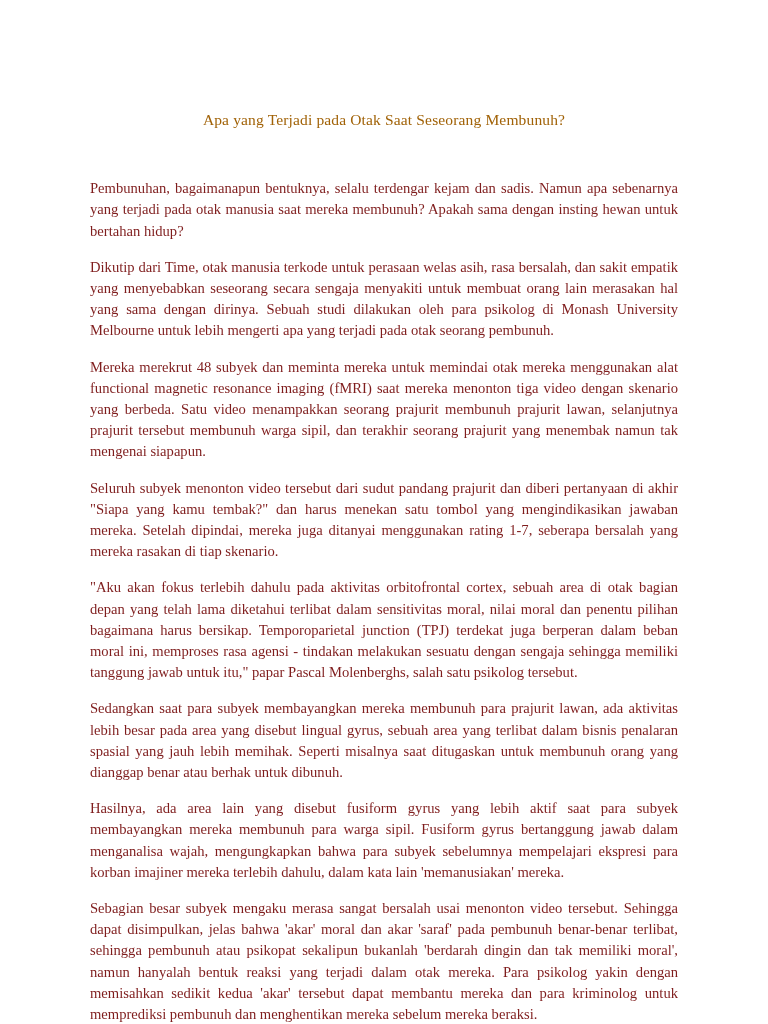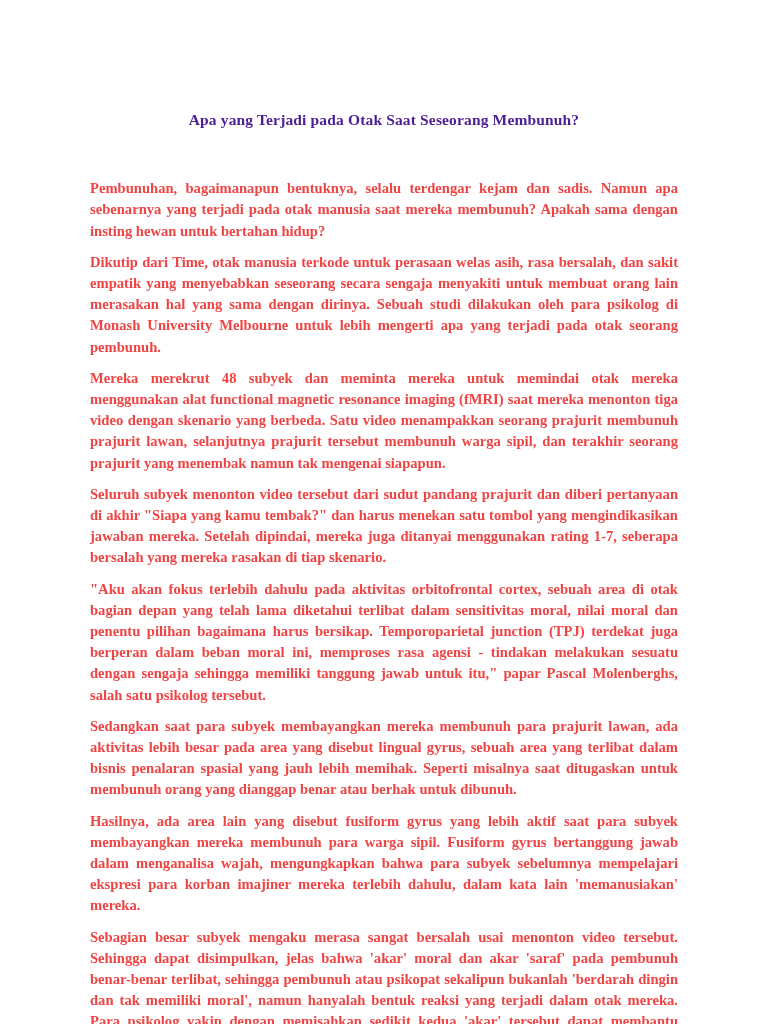--- a/index.html
+++ b/index.html
@@ -27,37 +27,36 @@
 
   .doc-body {
     position: absolute;
     left: 90px;
     top: 110px;
     width: 588px;
   }
 
   .doc-title {
     font-size: 15.5px;
-    font-weight: bold;
+    font-weight: normal;
     text-align: center;
     line-height: 1.3;
     margin: 0 0 48px 0;
     letter-spacing: 0.15px;
-    color: #4c1d95;
+    color: #a16207;
   }
 
   .para {
     font-size: 14.6px;
     line-height: 21.2px;
     text-align: justify;
     text-justify: inter-word;
-    margin: 0 0 10px 0;
-    color: #ef4444;
+    margin: 15px 0 10px 0;
+    color: #7f1d1d;
     hyphens: none;
-    font-weight: bold;
   }
 
   .para:last-child {
     margin-bottom: 0;
   }
 </style>
 </head>
 <body>
 
 <div class="page">

